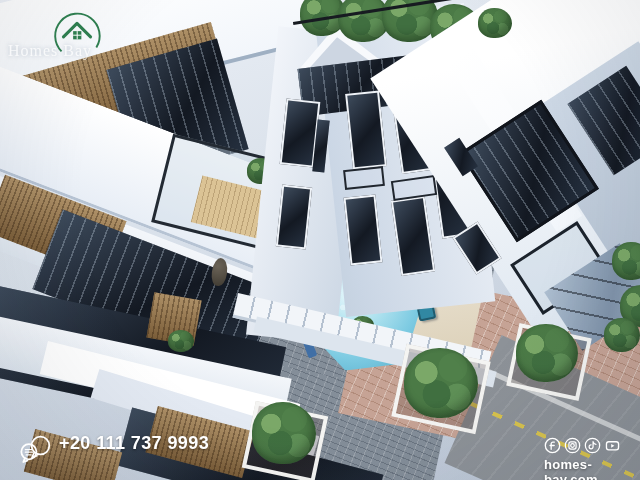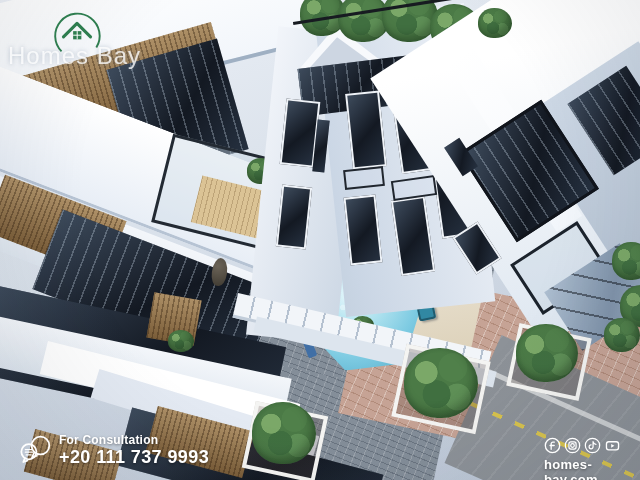--- a/index.html
+++ b/index.html
@@ -38,21 +38,21 @@
       radial-gradient(circle at 72% 70%,#5d8f55 0 18%,transparent 19%),
       radial-gradient(circle at 50% 50%,#4a7a45 0 60%,#355f35 100%);
     box-shadow:inset -4px -6px 10px rgba(10,25,10,.35);}
   .planter{border:4px solid #f4f4f2;background:rgba(80,60,50,.25);}
   .rail{background:#171b21;}
   .gable{clip-path:polygon(50% 0,100% 100%,0 100%);}
   #vignette{position:absolute;inset:0;pointer-events:none;
     background:radial-gradient(circle at 50% 40%,transparent 55%,rgba(30,40,55,.10));}
   
   .ui-text{color:#fff;text-shadow:0 1px 3px rgba(0,0,0,.45);}
-  #logo-text{font-family:Liberation Sans, sans-serif;font-size:24px;letter-spacing:1px;
+  #logo-text{font-family:Liberation Serif, serif;font-size:16px;letter-spacing:1px;
     color:rgba(255,255,255,.78);text-shadow:0 0 4px rgba(110,130,155,.45);}
   #contact-label{font-size:12px;font-weight:bold;letter-spacing:.2px;}
   #contact-phone{font-size:18px;font-weight:bold;letter-spacing:.4px;}
   #social-row{display:flex;gap:3px;align-items:center;}
   .soc{width:17px;height:17px;display:flex;align-items:center;justify-content:center;}
   #site-text{font-size:13px;font-weight:bold;letter-spacing:.3px;margin-top:3px;}
 </style>
 </head>
 <body>
 
@@ -180,21 +180,20 @@
     <svg width="32" height="32" viewBox="0 0 36 36" style="margin-top:1px;">
       <g stroke="#ffffff" fill="none" stroke-linecap="round" stroke-linejoin="round">
         <circle cx="23" cy="13" r="10" stroke-width="2"></circle>
         <path d="M16 21 l-2.5 5.5 5.5 -2" stroke-width="2"></path>
         <circle cx="10" cy="20" r="8.5" stroke-width="2"></circle>
         <path d="M5.5 27 l-1.8 4.5 4.6 -1.6" stroke-width="2"></path>
         <path d="M6 17.5 h8 M6 20.5 h8 M7 23.5 h5.5" stroke-width="1.4"></path>
       </g>
     </svg>
     <div>
-      <div id="contact-label" class="ui-text">For Consultation</div>
       <div id="contact-phone" class="ui-text">+20 111 737 9993</div>
     </div>
   </div>
 
   <div class="abs" style="left:544px;top:437px;z-index:10;">
     <div id="social-row">
       <span class="soc" aria-label="facebook">
         <svg width="17" height="17" viewBox="0 0 18 18">
             <g stroke="#fff" fill="none" stroke-width="1.4">
               <circle cx="9" cy="9" r="7.6"></circle>

